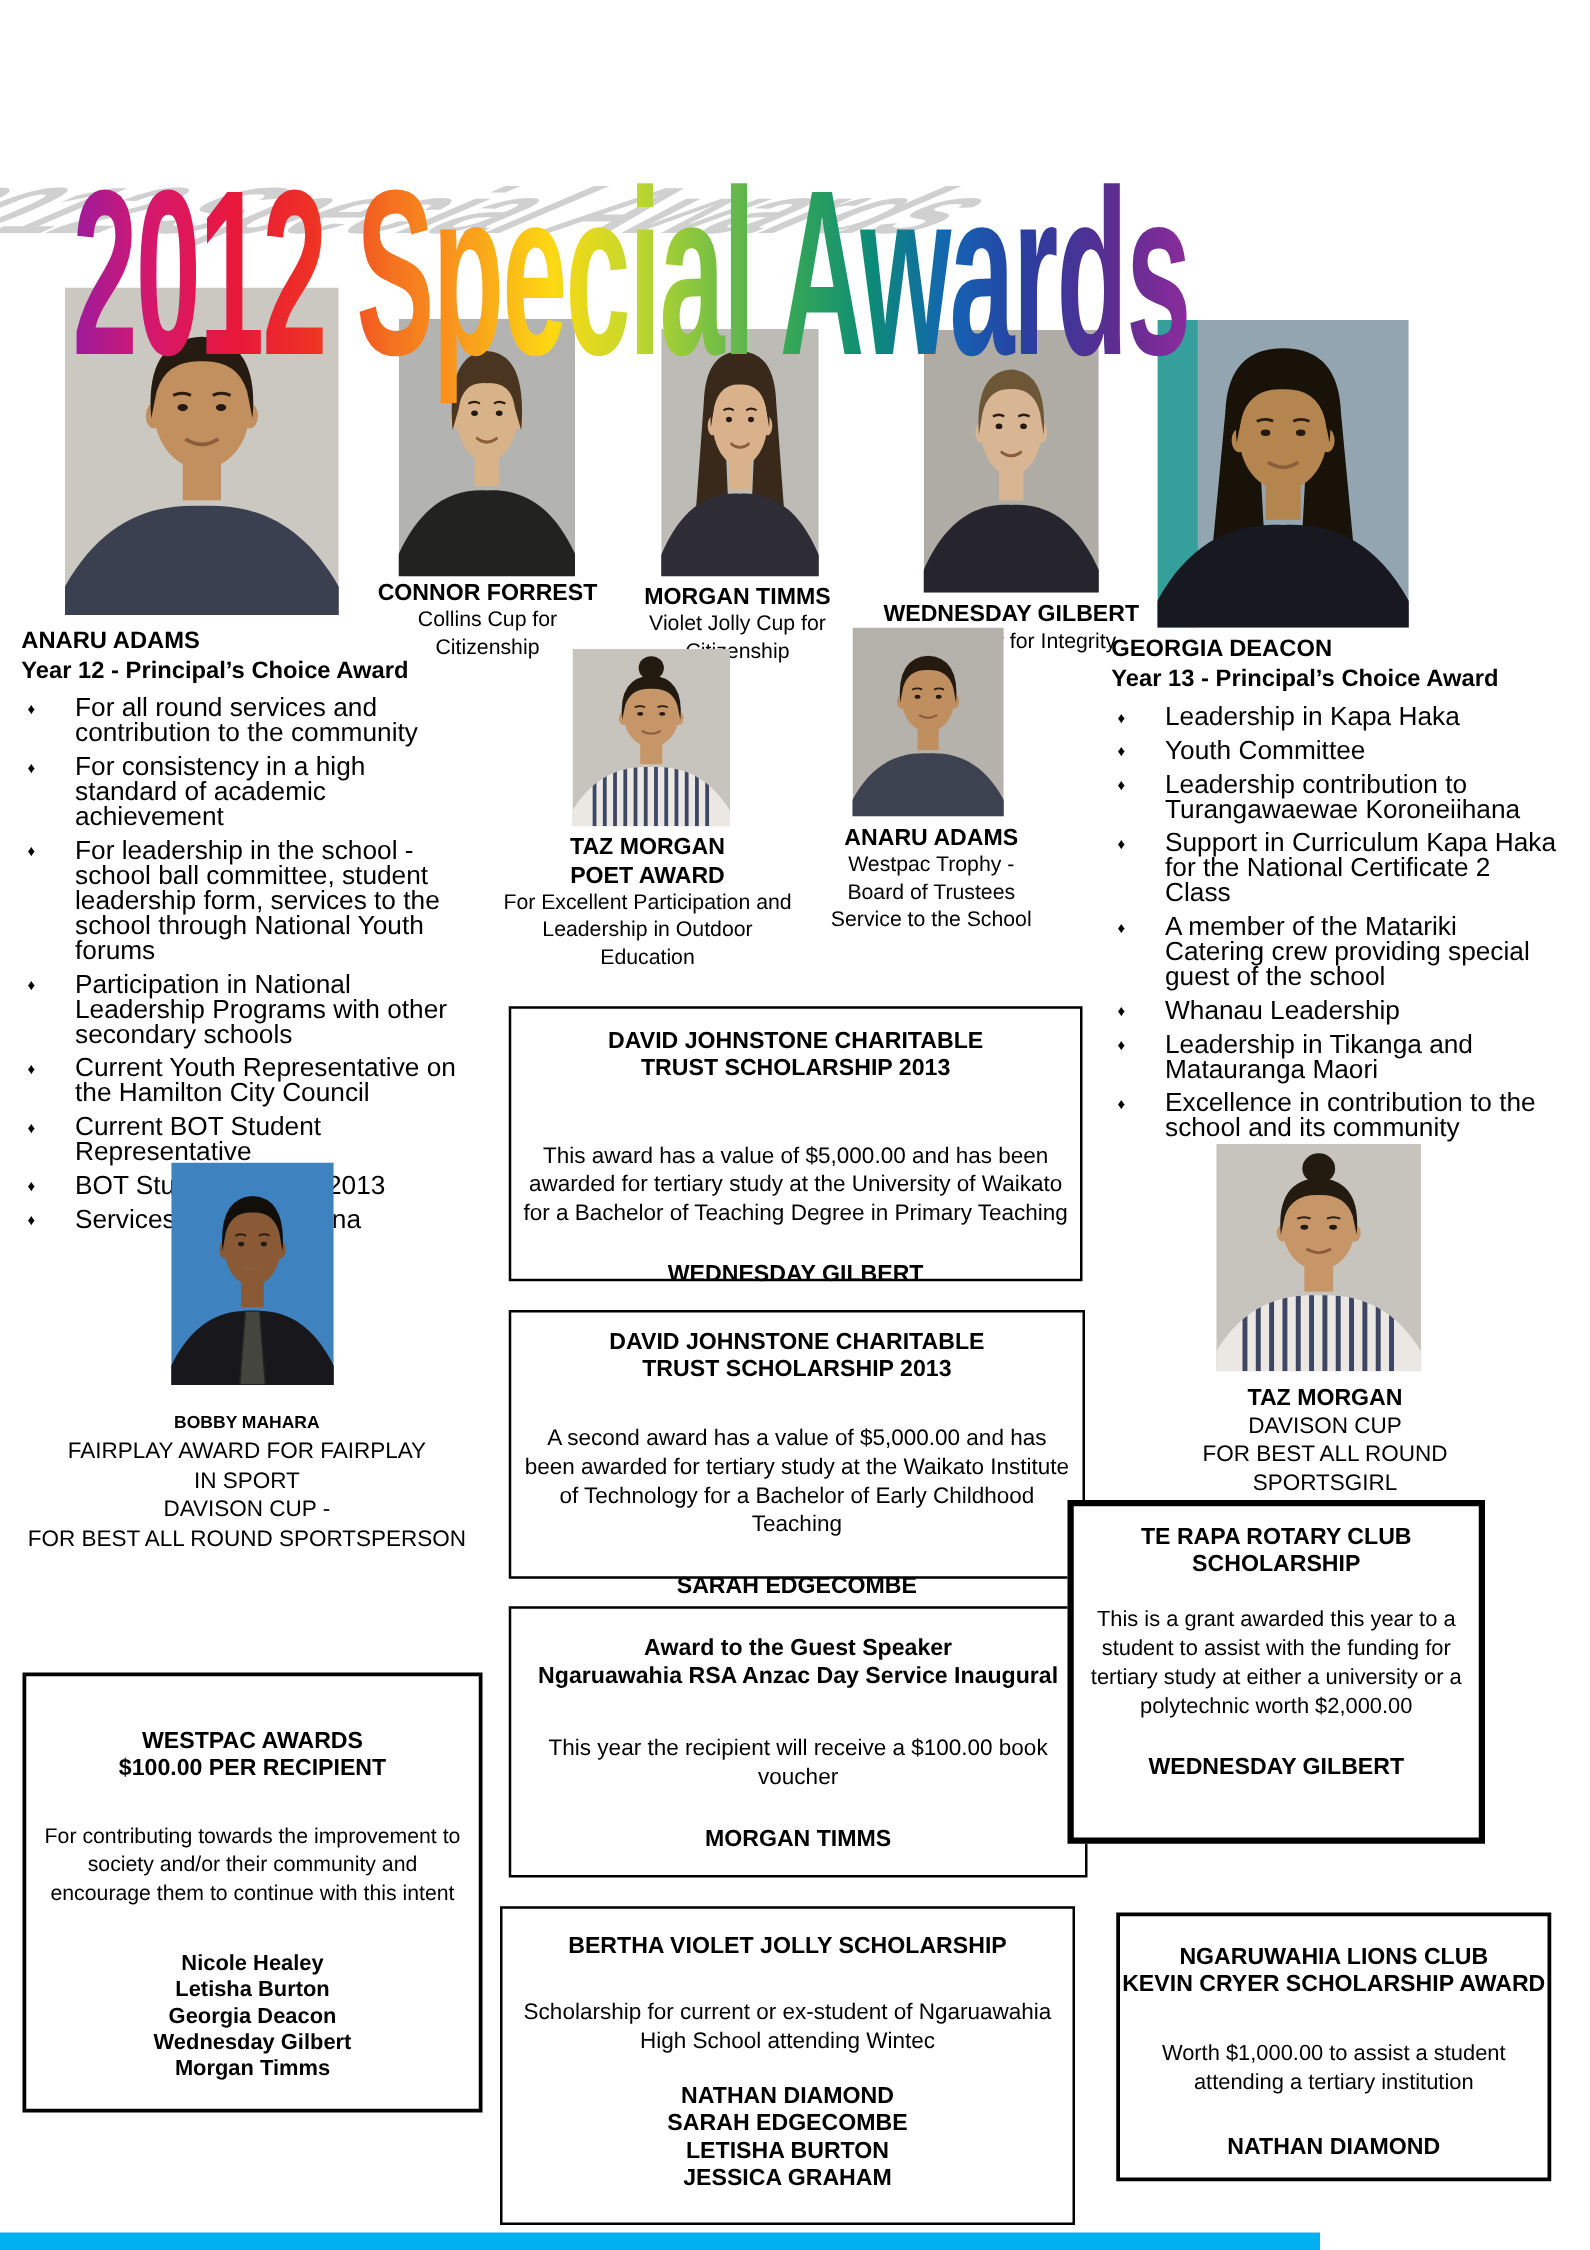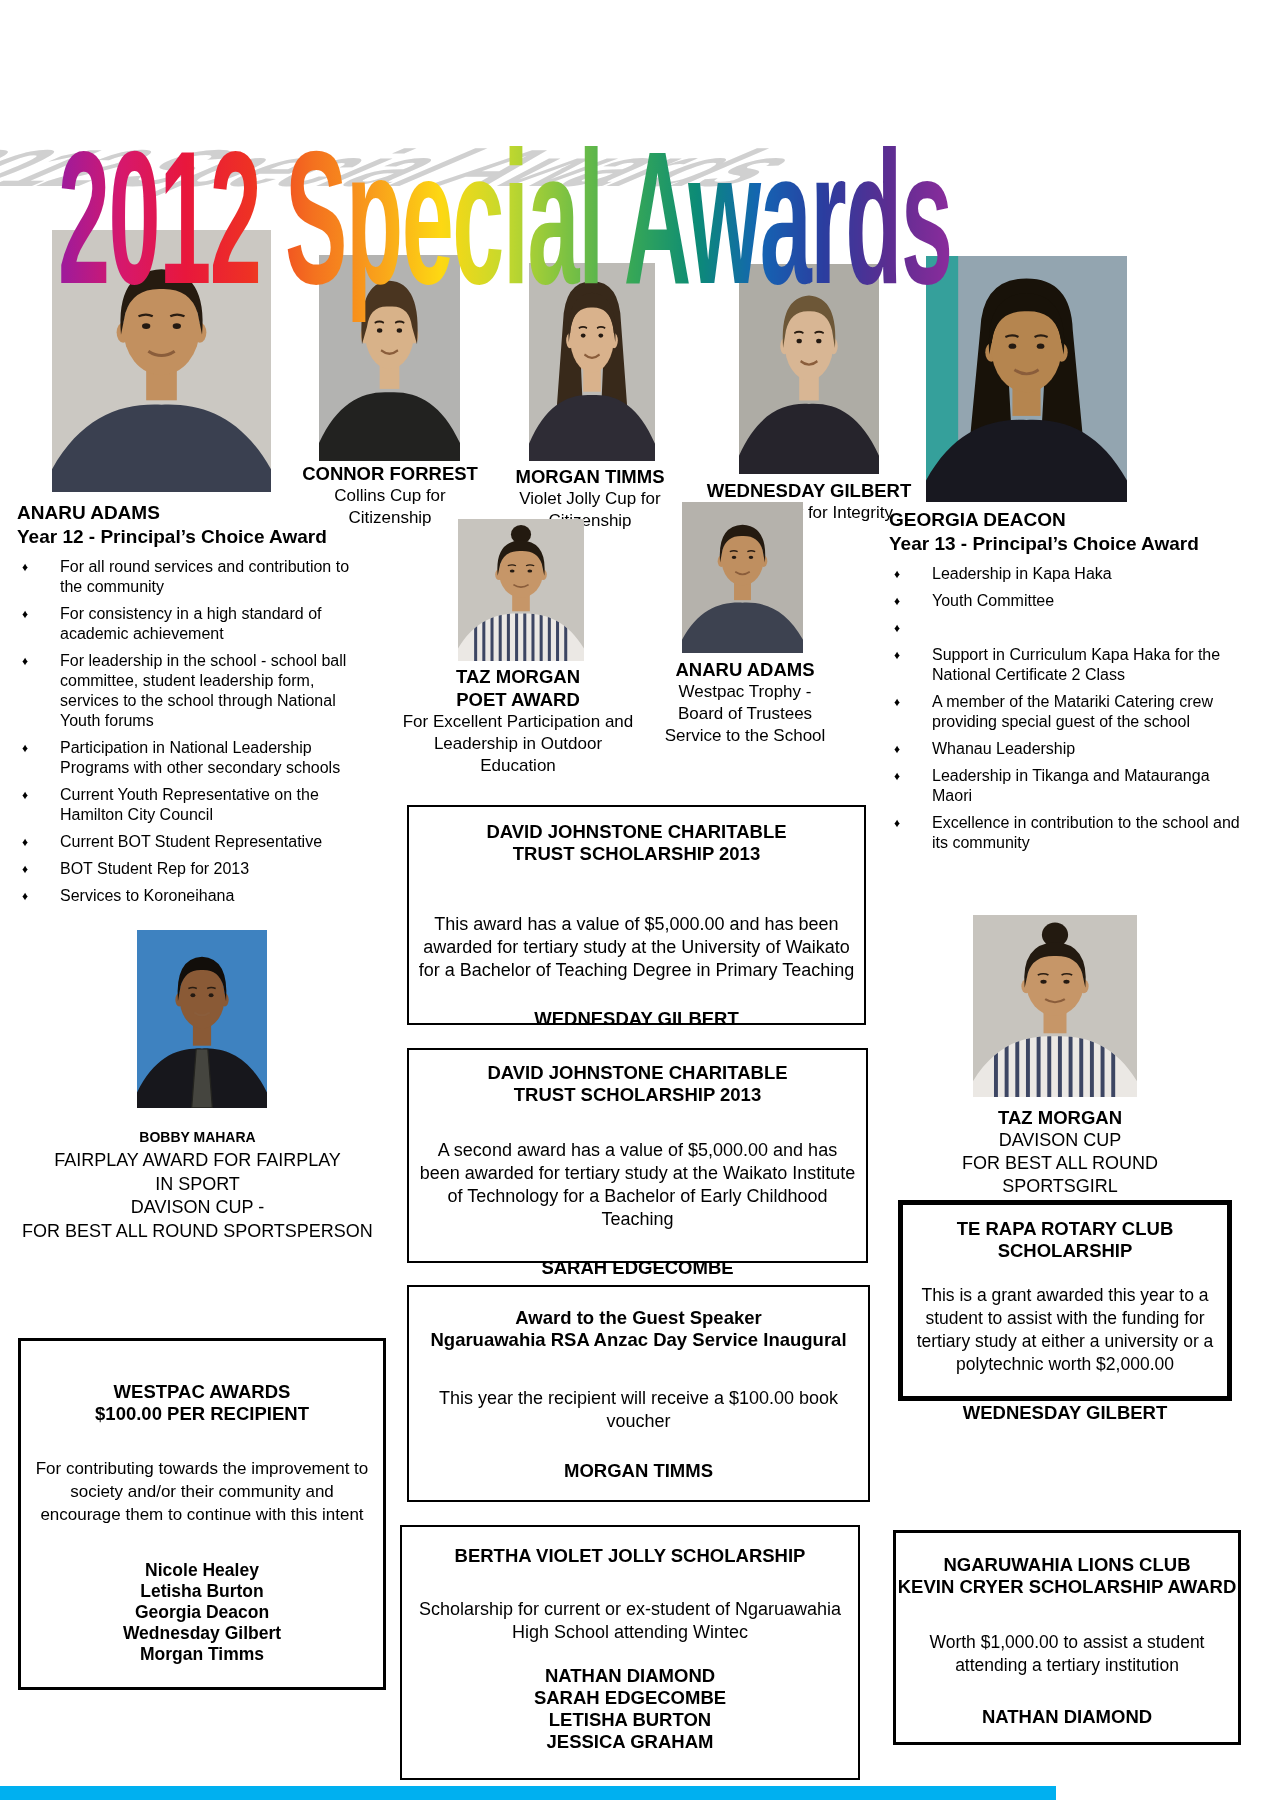--- a/index.html
+++ b/index.html
@@ -10,21 +10,21 @@
          transform:scale(0.68,0.40) skewX(-54deg);transform-origin:0 0;z-index:1;opacity:.85}
   .photo{position:absolute;z-index:1}
   .photo svg{display:block;width:100%;height:100%}
   .cap{position:absolute;text-align:center;font-size:17px;line-height:22px}
   .cap .nm{font-weight:bold;font-size:18.5px;line-height:23px}
   .sect{position:absolute}
   .colhead{font-weight:bold;font-size:19px;line-height:24px}
   .bullets{margin-top:8px}
   .brow{display:flex;align-items:flex-start;margin-bottom:7px}
   .bdia{flex:0 0 38px;font-size:12px;line-height:20px;padding-left:5px}
-  .btxt{font-size:16px;line-height:20px}
+  .btxt{font-size:21px;line-height:20px}
   .bx{position:absolute;border:2px solid #000;text-align:center;background:#fff;box-sizing:border-box}
   .bx .ttl{font-weight:bold;font-size:18.5px;line-height:22px}
   .bx .bd{font-size:18px;line-height:23px;margin-left:auto;margin-right:auto}
   .bx .rcp{font-weight:bold;font-size:18.5px;line-height:22px}
   .thick{border-width:5px}
   .bar{position:absolute}
 </style>
 </head>
 <body>
 
@@ -209,20 +209,21 @@
         <div class="brow">
           <span class="bdia">♦</span>
           <span class="btxt">Leadership in Kapa Haka</span>
         </div>
         <div class="brow">
           <span class="bdia">♦</span>
           <span class="btxt">Youth Committee</span>
         </div>
         <div class="brow">
           <span class="bdia">♦</span>
+          <span class="btxt">Leadership contribution to Turangawaewae Koroneiihana</span>
         </div>
         <div class="brow">
           <span class="bdia">♦</span>
           <span class="btxt">Support in Curriculum Kapa Haka for the National Certificate 2 Class</span>
         </div>
         <div class="brow">
           <span class="bdia">♦</span>
           <span class="btxt">A member of the Matariki Catering crew providing special guest of the school</span>
         </div>
         <div class="brow">
@@ -432,21 +433,21 @@
     <div class="bd" style="margin-top:32px;width:340px;font-size:17px">For contributing towards the improvement to society and/or their community and encourage them to continue with this intent</div>
     <div class="rcp" style="margin-top:34px;font-size:17.5px;line-height:21px">
         <div class="lline">Nicole Healey</div>
         <div class="lline">Letisha Burton</div>
         <div class="lline">Georgia Deacon</div>
         <div class="lline">Wednesday Gilbert</div>
         <div class="lline">Morgan Timms</div>
       </div>
   </div>
 
-  <div class="bx thick" style="left:898px;top:1200px;width:334px;height:201px">
+  <div class="bx thick" style="left:854px;top:1200px;width:334px;height:275px">
     <div class="ttl" style="margin-top:13px">
         <div class="lline">TE RAPA ROTARY CLUB</div>
         <div class="lline">SCHOLARSHIP</div>
       </div>
     <div class="bd" style="margin-top:22px;width:306px;font-size:17.5px">This is a grant awarded this year to a student to assist with the funding for tertiary study at either a university or a polytechnic worth $2,000.00</div>
     <div class="rcp" style="margin-top:26px">
         <div class="lline">WEDNESDAY GILBERT</div>
       </div>
   </div>
 

